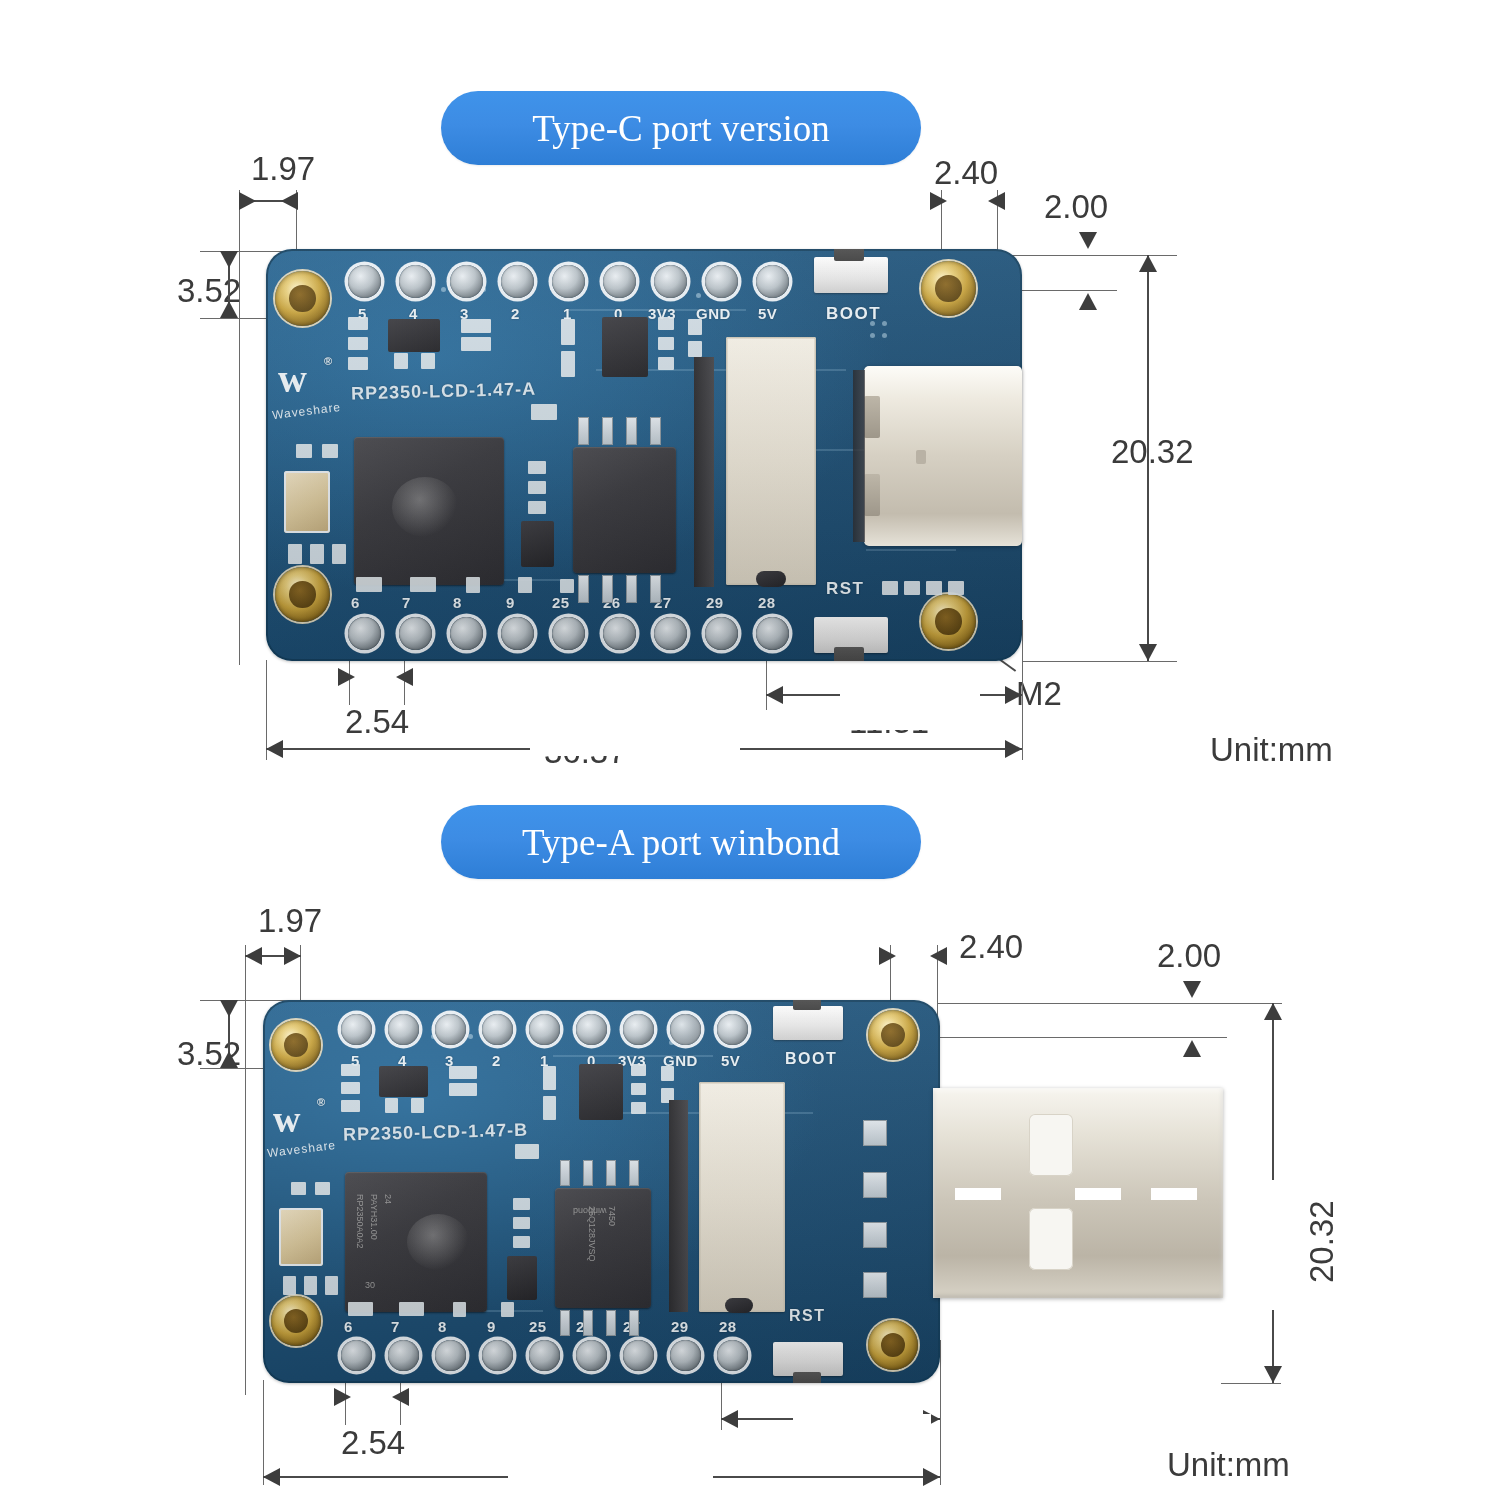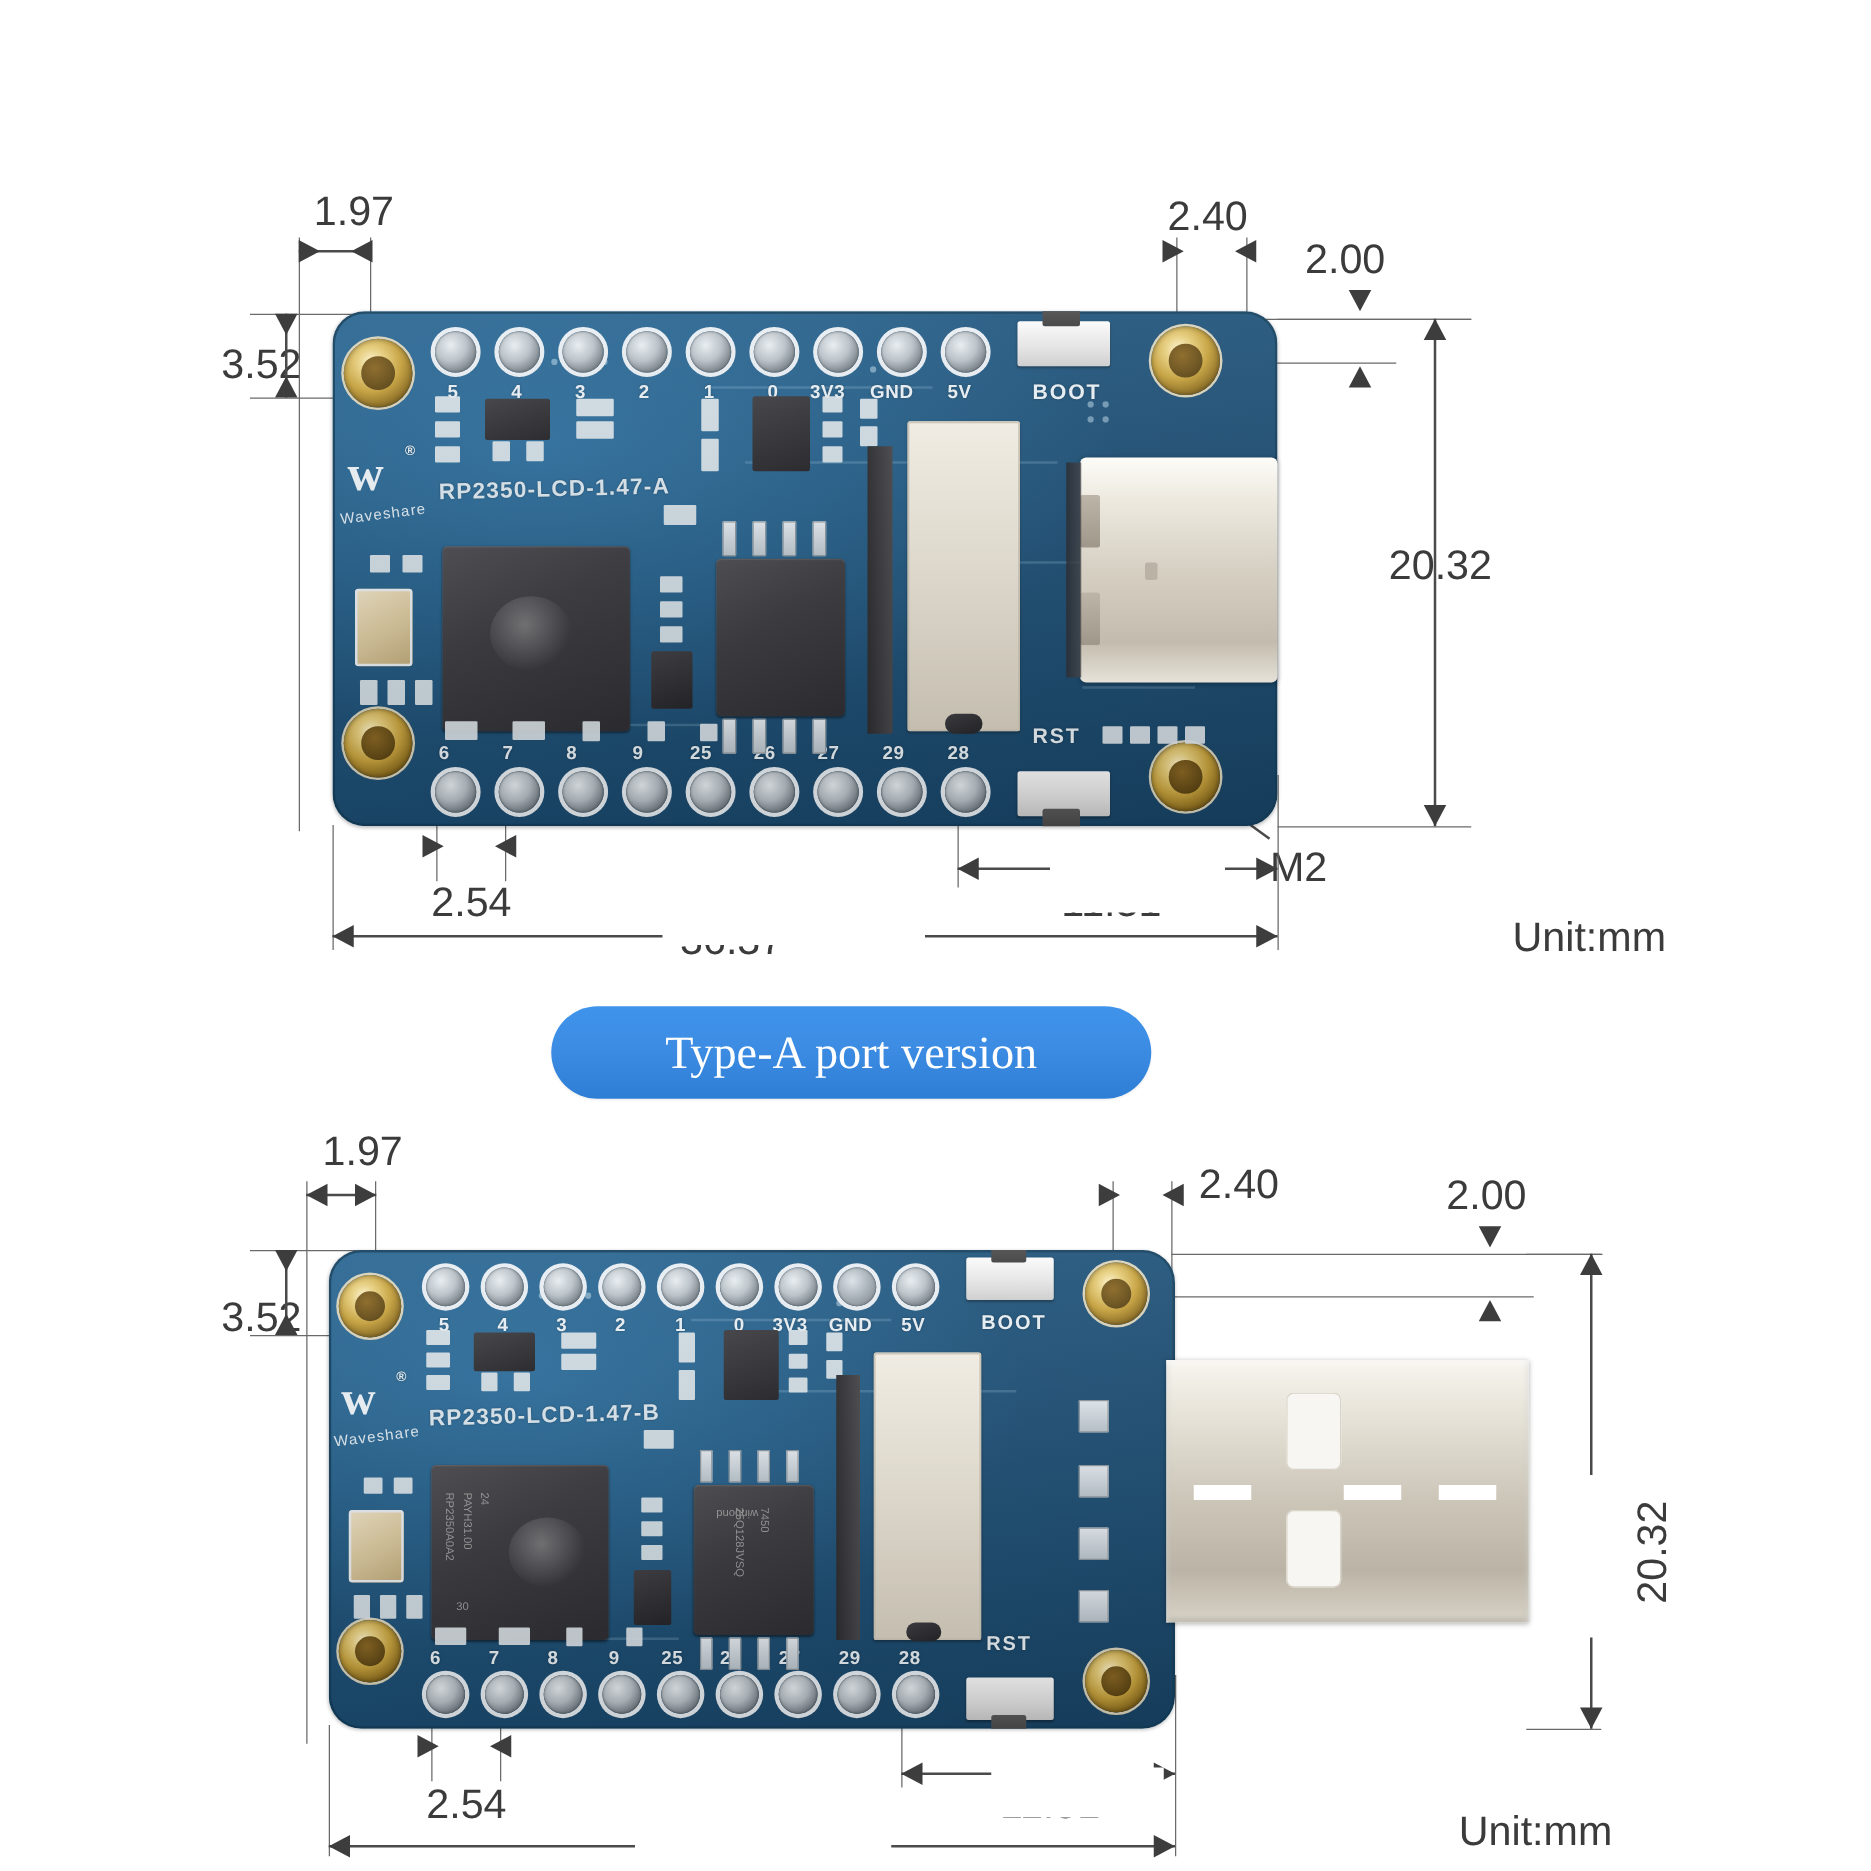--- a/index.html
+++ b/index.html
@@ -118,20 +118,21 @@
           font-family:"Liberation Serif",serif;}
   .wsname{position:absolute;color:#dfe9f0;font-size:12px;letter-spacing:1px;
           font-family:"Liberation Sans",sans-serif;}
 </style>
 </head>
 <body>
 
 <div class="page">
 
 
+  <div class="badge" style="left:441px;top:91px;width:480px;height:74px;">Type-C port version</div>
 
   <div class="dimtext" style="left:251px;top:150px;">1.97</div>
   <div class="dimtext" style="left:177px;top:272px;">3.52</div>
   <div class="dimtext" style="left:934px;top:154px;">2.40</div>
   <div class="dimtext" style="left:1044px;top:188px;">2.00</div>
   <div class="dimtext" style="left:1111px;top:433px;">20.32</div>
   <div class="dimtext" style="left:345px;top:703px;">2.54</div>
   <div class="dimtext" style="left:544px;top:733px;">36.37</div>
   <div class="dimtext" style="left:849px;top:703px;">11.31</div>
   <div class="dimtext" style="left:1016px;top:675px;">M2</div>
@@ -331,21 +332,21 @@
   </div>
 
   <div class="usbc" style="left:864px;top:366px;width:158px;height:180px;">
     <div class="lip" style="left:0px;top:30px;width:16px;height:42px;"></div>
     <div class="lip" style="left:0px;top:108px;width:16px;height:42px;"></div>
     <div style="position:absolute;left:52px;top:84px;width:10px;height:14px;
                 background:#b9b2a5;border-radius:2px;"></div>
   </div>
   <div class="hdr" style="left:853px;top:370px;width:12px;height:172px;opacity:.8;"></div>
 
-  <div class="badge" style="left:441px;top:805px;width:480px;height:74px;">Type-A port version</div>
+  <div class="badge" style="left:441px;top:805px;width:480px;height:74px;">Type-A port winbond</div>
 
   <div class="dimtext" style="left:258px;top:902px;">1.97</div>
   <div class="dimtext" style="left:177px;top:1035px;">3.52</div>
   <div class="dimtext" style="left:959px;top:928px;">2.40</div>
   <div class="dimtext" style="left:1157px;top:937px;">2.00</div>
   <div class="dimtext vert" style="left:1303px;top:1283px;">20.32</div>
   <div class="dimtext" style="left:341px;top:1424px;">2.54</div>
   <div class="dimtext" style="left:521px;top:1452px;">36.37</div>
   <div class="dimtext" style="left:800px;top:1424px;">11.31</div>
   <div class="dimtext" style="left:1167px;top:1446px;">Unit:mm</div>

